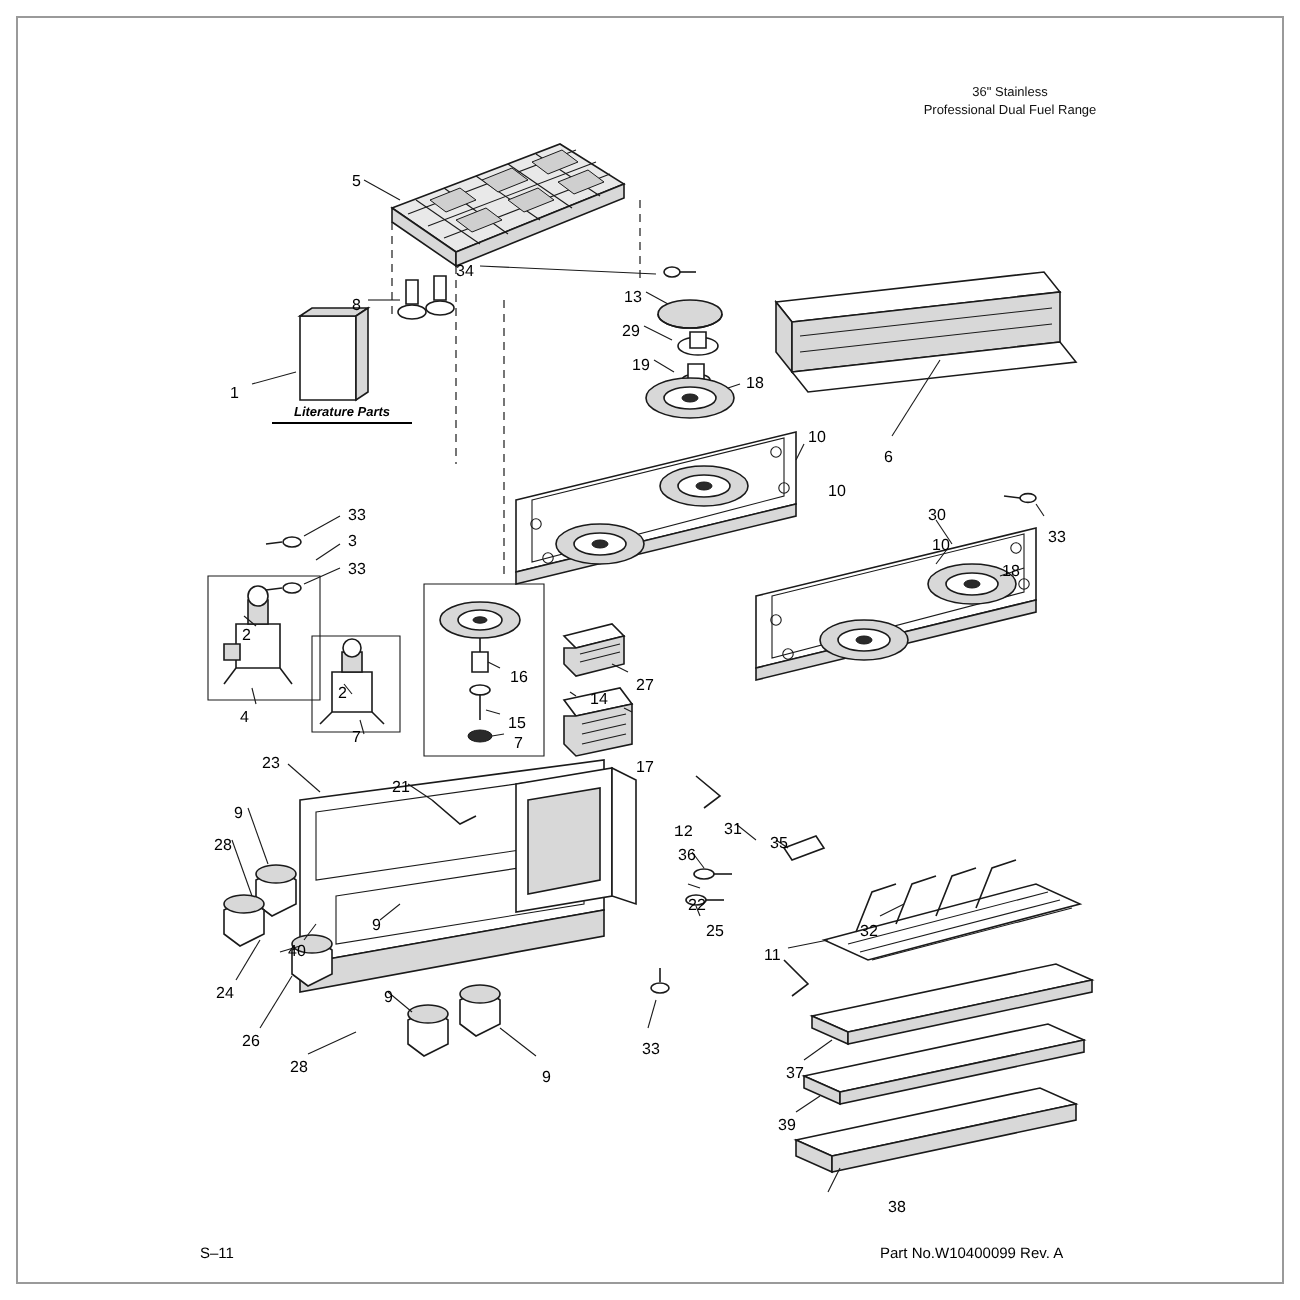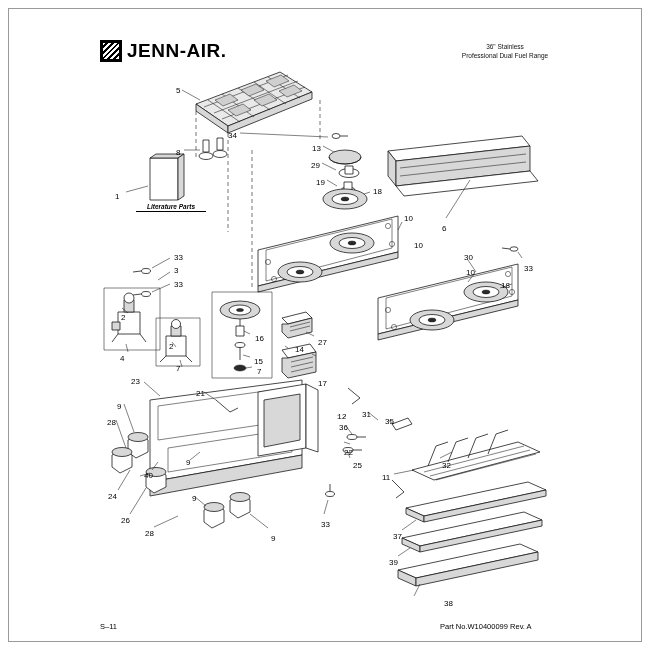--- a/index.html
+++ b/index.html
@@ -69,24 +69,20 @@
   .fillgg{fill:#d8d8d8;stroke:#1a1a1a;stroke-width:.8;}
   .fillk{fill:#2a2a2a;stroke:#1a1a1a;stroke-width:.5;}
 </style>
 </head>
 <body>
 
 <div id="sheet">
 
   <div class="border-frame"></div>
 
-  <div class="logo">
-    <span class="mark"></span>
-    <span class="wordmark">JENN-AIR.</span>
-  </div>
 
 
   <div class="range-desc">
     <div>36" Stainless</div>
     <div>Professional Dual Fuel Range</div>
   </div>
 
   <div class="lit-parts">Literature Parts</div>
 
   <div class="footer-left">S–11</div>
@@ -443,19 +439,19 @@
       <div class="cal" style="left: 192px; top: 494px;">9</div>
       <div class="cal" style="left: 271px; top: 534px;">9</div>
       <div class="cal" style="left: 321px; top: 520px;">33</div>
       <div class="cal" style="left: 353px; top: 461px;">25</div>
       <div class="cal" style="left: 344px; top: 448px;">22</div>
       <div class="cal" style="left: 337px; top: 412px; font-family: Liberation Mono, monospace;">12</div>
       <div class="cal" style="left: 339px; top: 423px;">36</div>
       <div class="cal" style="left: 362px; top: 410px; text-align: center;">31</div>
       <div class="cal" style="left: 385px; top: 417px;">35</div>
       <div class="cal" style="left: 382px; top: 473px;">11</div>
-      <div class="cal" style="left: 430px; top: 461px; margin-left: 12px;">32</div>
+      <div class="cal" style="left: 430px; top: 461px;">32</div>
       <div class="cal" style="left: 393px; top: 532px;">37</div>
       <div class="cal" style="left: 389px; top: 558px;">39</div>
       <div class="cal" style="left: 404px; top: 599px; padding-left: 40px;">38</div>
     </div>
 
 </div>
 
 </body></html>

